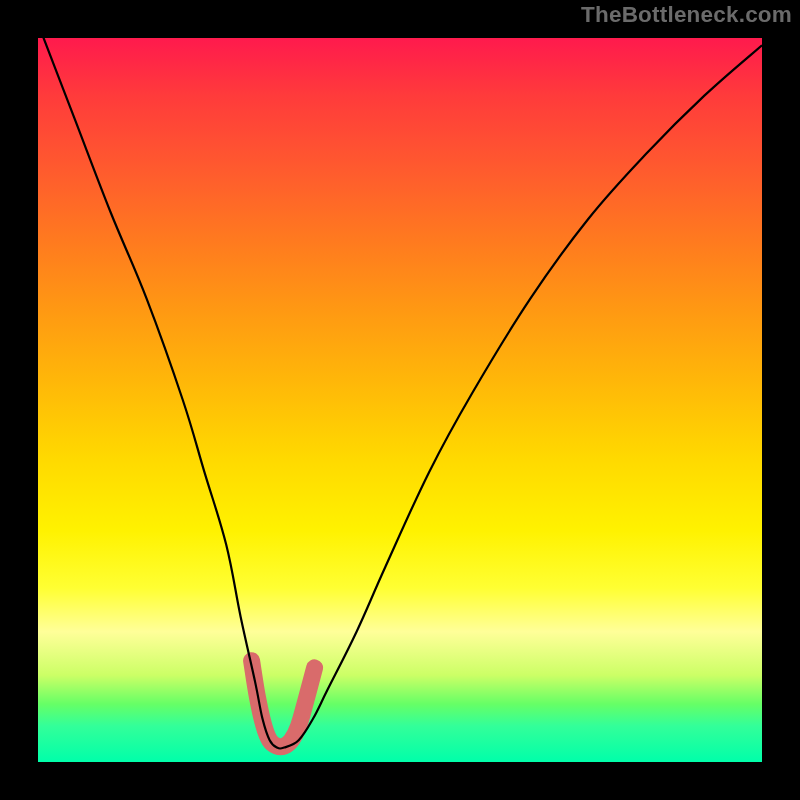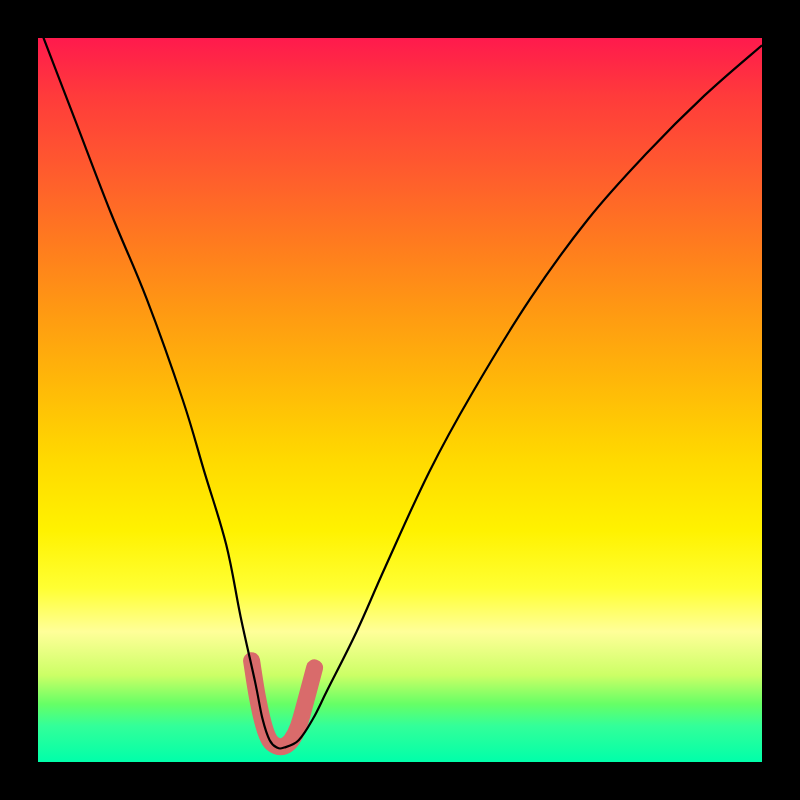--- a/index.html
+++ b/index.html
@@ -63,19 +63,20 @@
     stroke: #d96b6b;
     stroke-width: 17;
     stroke-linecap: round;
     stroke-linejoin: round;
   }
 </style>
 </head>
 <body>
 
 <div class="stage">
+  <div class="watermark">TheBottleneck.com</div>
   <div class="plot-area">
     <svg class="curves" viewBox="0 0 724 724" preserveAspectRatio="none">
       <path id="accent-path" class="accent" d="M 213.58 622.64 C 214.62 629.16, 217.16 647.11, 219.37 658.84 C 221.59 670.57, 223.67 679.98, 225.89 687.80 C 228.10 695.62, 229.33 698.63, 231.68 702.28 C 234.03 705.93, 236.31 707.03, 238.92 708.07 C 241.53 709.11, 243.55 709.11, 246.16 708.07 C 248.77 707.03, 250.79 705.93, 253.40 702.28 C 256.01 698.63, 258.03 694.97, 260.64 687.80 C 263.25 680.63, 265.01 672.89, 267.88 662.46 C 270.75 652.03, 275.00 635.74, 276.57 629.88"></path>
       <path id="main-path" class="main-curve" d="M 0.00 -14.48 C 6.52 2.46, 23.17 45.76, 36.20 79.64 C 49.23 113.52, 59.37 141.18, 72.40 173.76 C 85.43 206.34, 95.57 226.76, 108.60 260.64 C 121.63 294.52, 134.37 330.72, 144.80 362.00 C 155.23 393.28, 158.70 408.34, 166.52 434.40 C 174.34 460.46, 181.72 480.74, 188.24 506.80 C 194.76 532.86, 197.51 554.44, 202.72 579.20 C 207.93 603.96, 213.29 626.12, 217.20 644.36 C 221.11 662.60, 221.83 670.13, 224.44 680.56 C 227.05 690.99, 229.07 697.07, 231.68 702.28 C 234.29 707.49, 236.31 708.22, 238.92 709.52 C 241.53 710.82, 242.25 710.82, 246.16 709.52 C 250.07 708.22, 255.43 707.49, 260.64 702.28 C 265.85 697.07, 269.91 689.68, 275.12 680.56 C 280.33 671.44, 281.78 667.24, 289.60 651.60 C 297.42 635.96, 308.13 615.83, 318.56 593.68 C 328.99 571.53, 334.49 557.19, 347.52 528.52 C 360.55 499.85, 375.32 465.68, 390.96 434.40 C 406.60 403.12, 416.16 386.04, 434.40 354.76 C 452.64 323.48, 471.47 291.92, 492.32 260.64 C 513.17 229.36, 529.39 207.06, 550.24 181.00 C 571.09 154.94, 587.31 137.99, 608.16 115.84 C 629.01 93.69, 645.23 77.47, 666.08 57.92 C 686.93 38.37, 713.57 16.36, 724.00 7.24"></path>
     </svg>
   </div>
 </div>
 
 </body></html>

